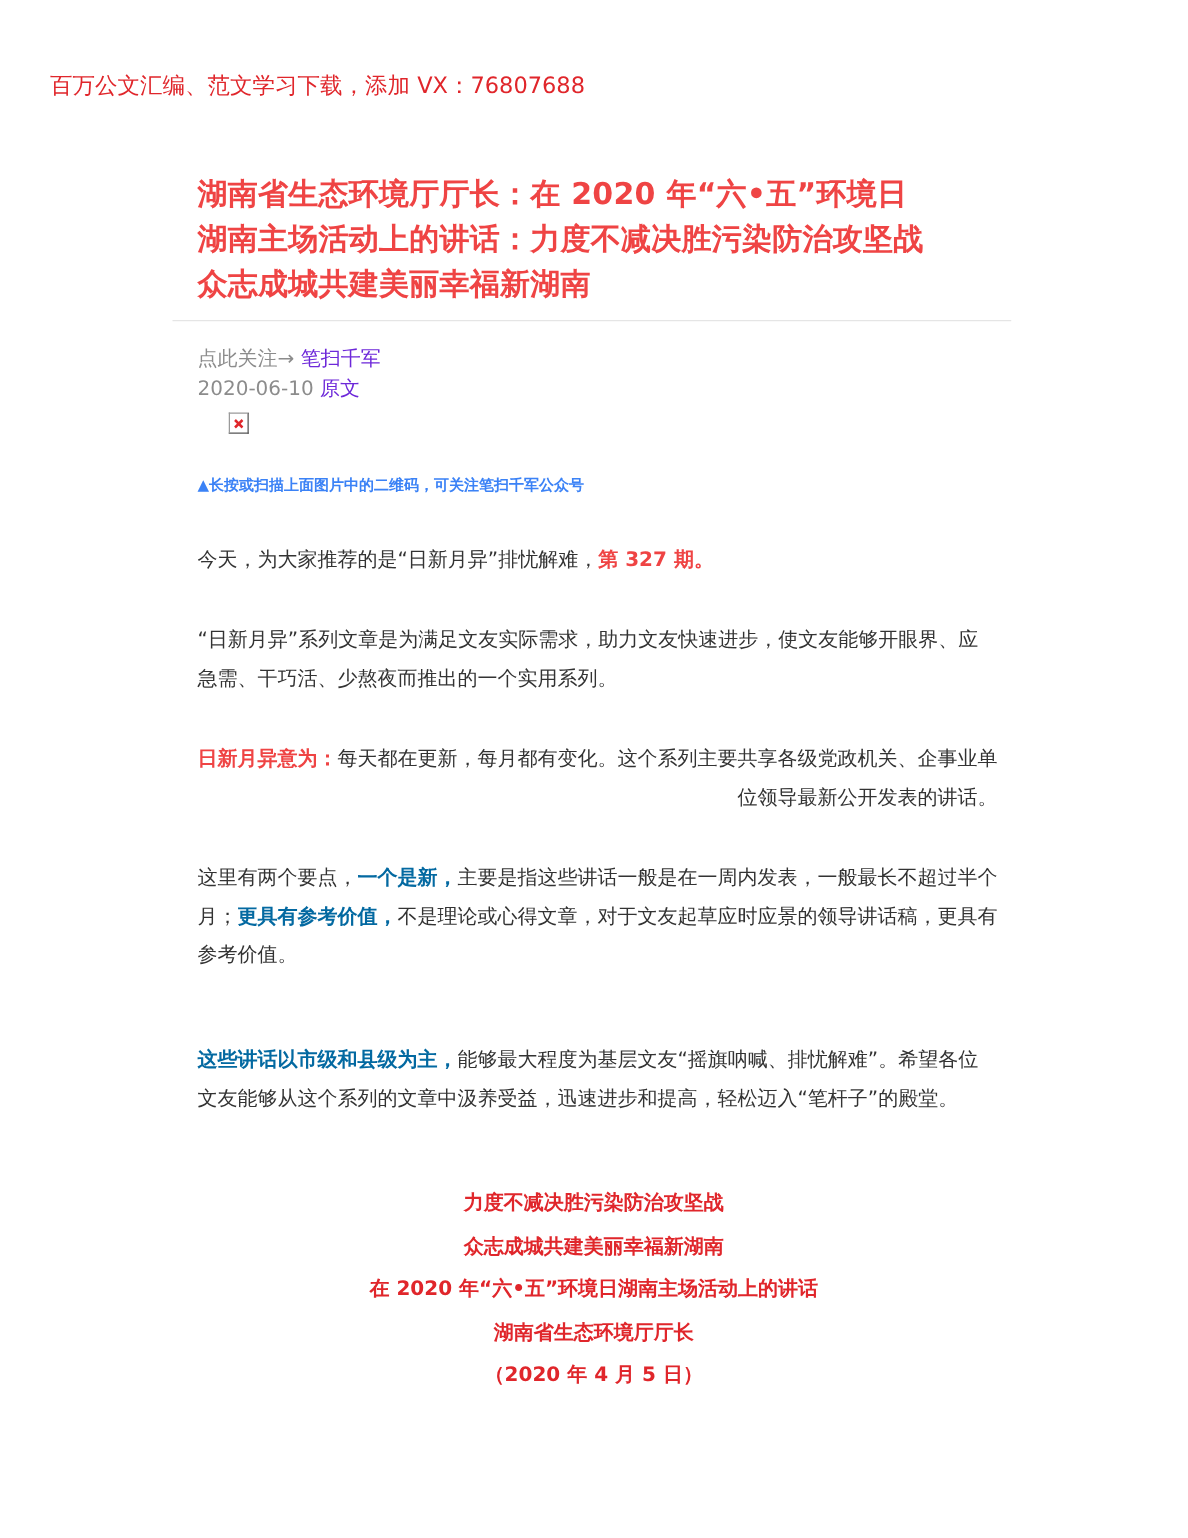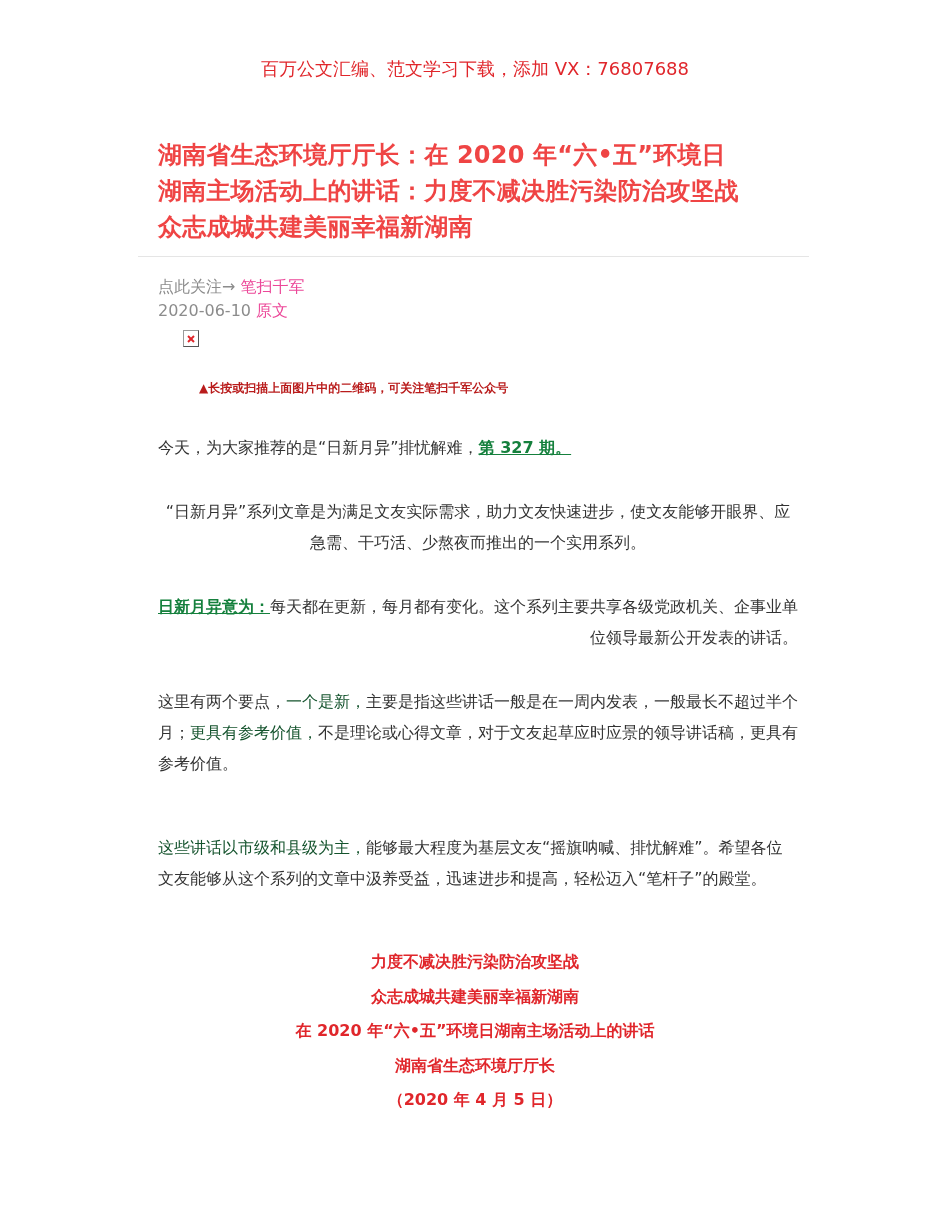--- a/index.html
+++ b/index.html
@@ -12,24 +12,24 @@
     body {
       position: relative;
       font-family: "DejaVu Sans", "Liberation Sans", sans-serif;
       color: #333333;
     }
     .watermark {
       position: absolute;
       top: 56px;
       left: 0;
       width: 950px;
-      text-align: center;
       font-size: 18px;
       line-height: 26px;
       color: #e0262b;
+      padding-left: 40px;
     }
     .title {
       position: absolute;
       top: 137px;
       left: 158px;
       width: 640px;
       font-size: 24px;
       line-height: 36px;
       color: #ef4444;
       letter-spacing: 0.2px;
@@ -45,21 +45,21 @@
     .meta {
       position: absolute;
       left: 158px;
       font-size: 16px;
       line-height: 22px;
       color: #8c8c8c;
     }
     .meta-follow { top: 276px; }
     .meta-date { top: 300px; }
     .meta a, .link {
-      color: #ec4899;
+      color: #6d28d9;
       text-decoration: none;
     }
     .broken-img {
       position: absolute;
       top: 330px;
       left: 183px;
       width: 16px;
       height: 17px;
       border: 1px solid #9a9a9a;
       border-right-color: #555;
@@ -70,38 +70,37 @@
       justify-content: center;
     }
     .broken-img svg { width: 8px; height: 8px; }
     .qr-note {
       position: absolute;
       top: 379px;
       left: 158px;
       font-size: 12px;
       line-height: 18px;
       font-weight: bold;
-      color: #b91c1c;
-      margin-left: 41px;
+      color: #3b82f6;
     }
     .para {
       position: absolute;
       left: 158px;
       width: 640px;
       font-size: 16px;
       line-height: 31px;
       color: #333333;
     }
     .p1 { top: 432px; }
-    .p2 { top: 496px; text-align: center; }
+    .p2 { top: 496px; }
     .p3 { top: 591px; text-align: right; }
     .p4 { top: 686px; }
     .p5 { top: 832px; }
-    .red-bold { color: #15803d; font-weight: bold; text-decoration: underline; }
-    .bold { font-weight: normal; color: #14532d; }
+    .red-bold { color: #ef4444; font-weight: bold; }
+    .bold { font-weight: bold; color: #0369a1; }
     .center-block {
       position: absolute;
       top: 945px;
       left: 0;
       width: 950px;
       text-align: center;
     }
     .center-line {
       font-size: 16px;
       line-height: 34.5px;

